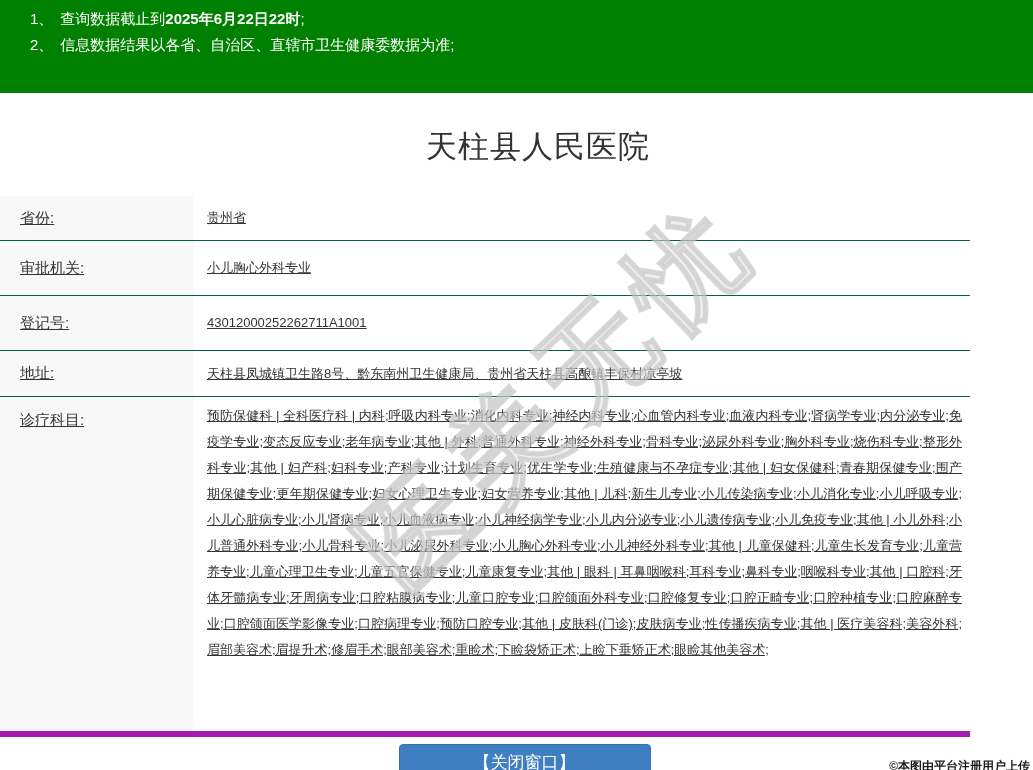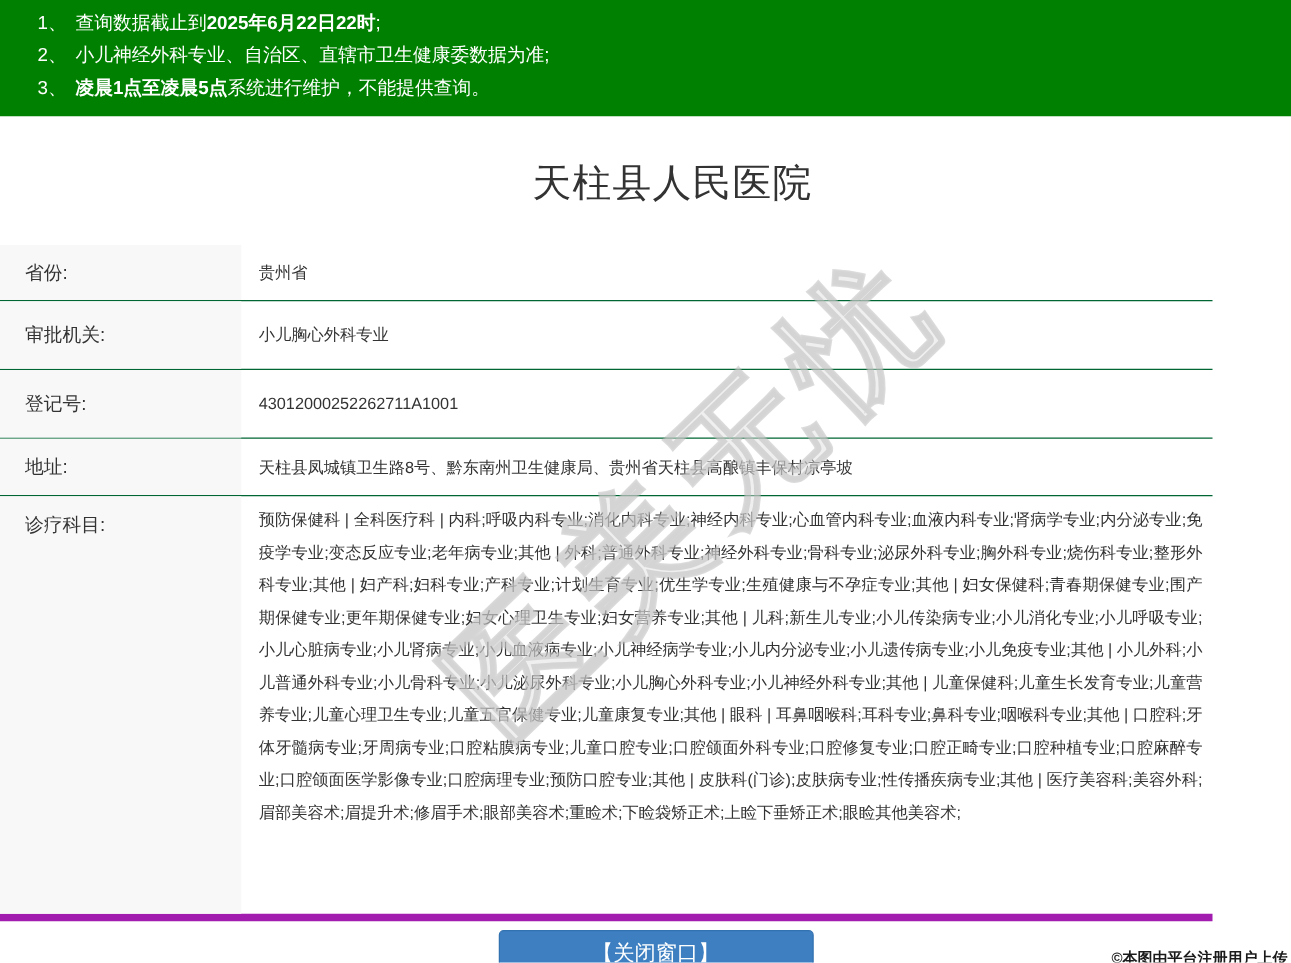--- a/index.html
+++ b/index.html
@@ -31,21 +31,21 @@
     font-size: 31px;
     font-weight: 400;
     color: #333;
     margin-top: 33px;
     margin-bottom: 28px;
     letter-spacing: 1px;
     margin-left: 43px;
   }
 
   
-  .info-table { width: 970px; }
+  .info-table { width: 970px; text-decoration: underline; }
   .info-row {
     display: flex;
     border-bottom: 1px solid #006633;
   }
   .info-row.last { border-bottom: 6px solid #a21caf; }
   .cell-label {
     width: 193px;
     flex: 0 0 193px;
     background: #f8f8f8;
     padding-left: 20px;
@@ -133,24 +133,21 @@
   }
 </style>
 </head>
 <body>
 
 <div class="banner">
   <div class="notice-line">
     <span class="notice-num">1、</span><span>查询数据截止到</span><b>2025年6月22日22时</b><span>;</span>
   </div>
   <div class="notice-line">
-    <span class="notice-num">2、</span><span>小儿神经外科专业、自治区、直辖市卫生健康委数据为准;</span><b></b><span></span>
-  </div>
-  <div class="notice-line">
-    <span class="notice-num">3、</span><span></span><b>凌晨1点至凌晨5点</b><span>系统进行维护，不能提供查询。</span>
+    <span class="notice-num">2、</span><span>信息数据结果以各省、自治区、直辖市卫生健康委数据为准;</span><b></b><span></span>
   </div>
 </div>
 
 <h1 class="page-title">天柱县人民医院</h1>
 
 <div class="info-table">
   <div class="info-row row-h45">
     <div class="cell-label">省份:</div>
     <div class="cell-value">贵州省</div>
   </div>

